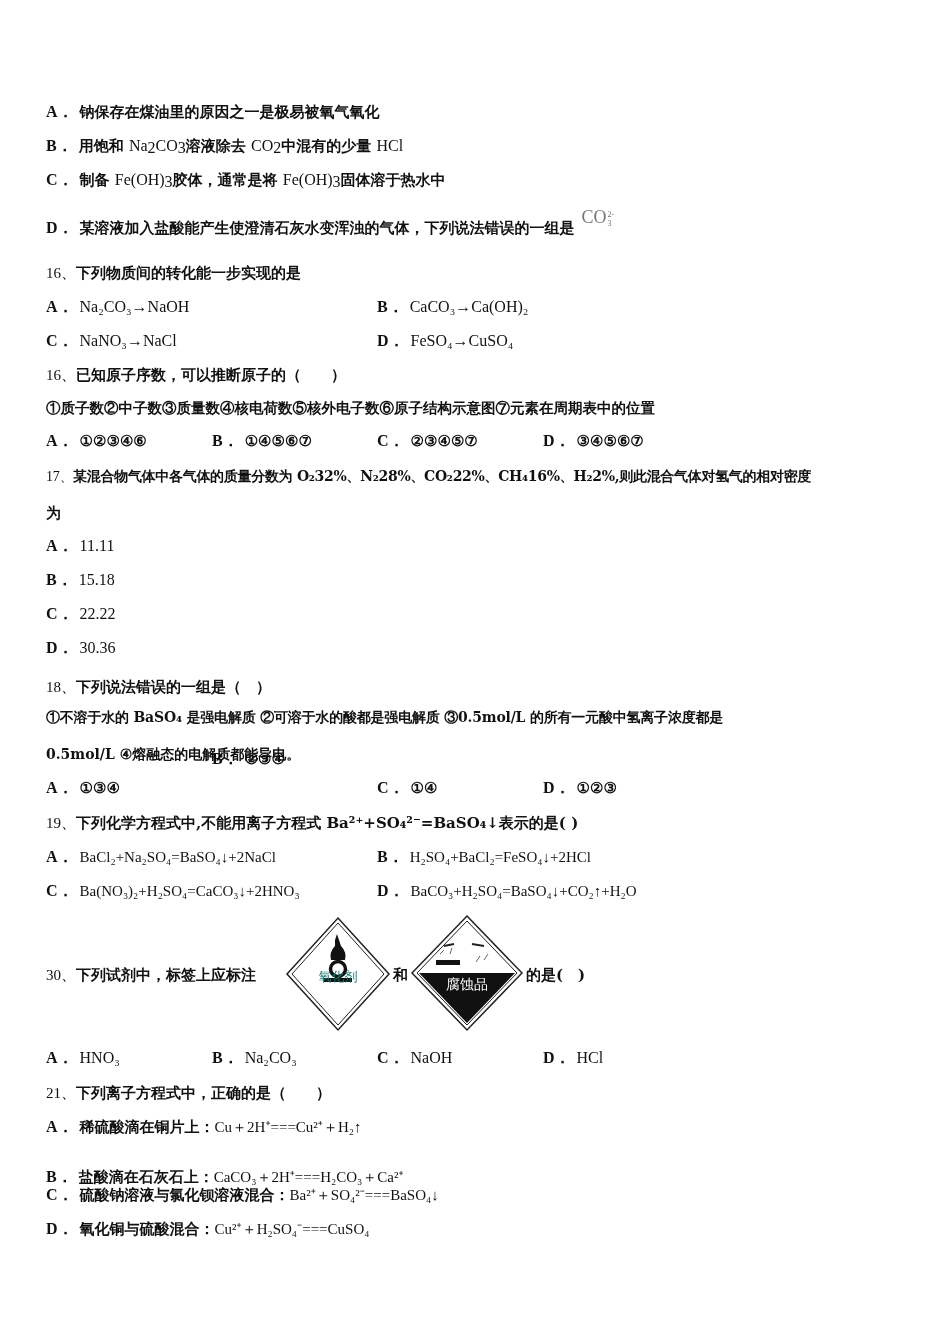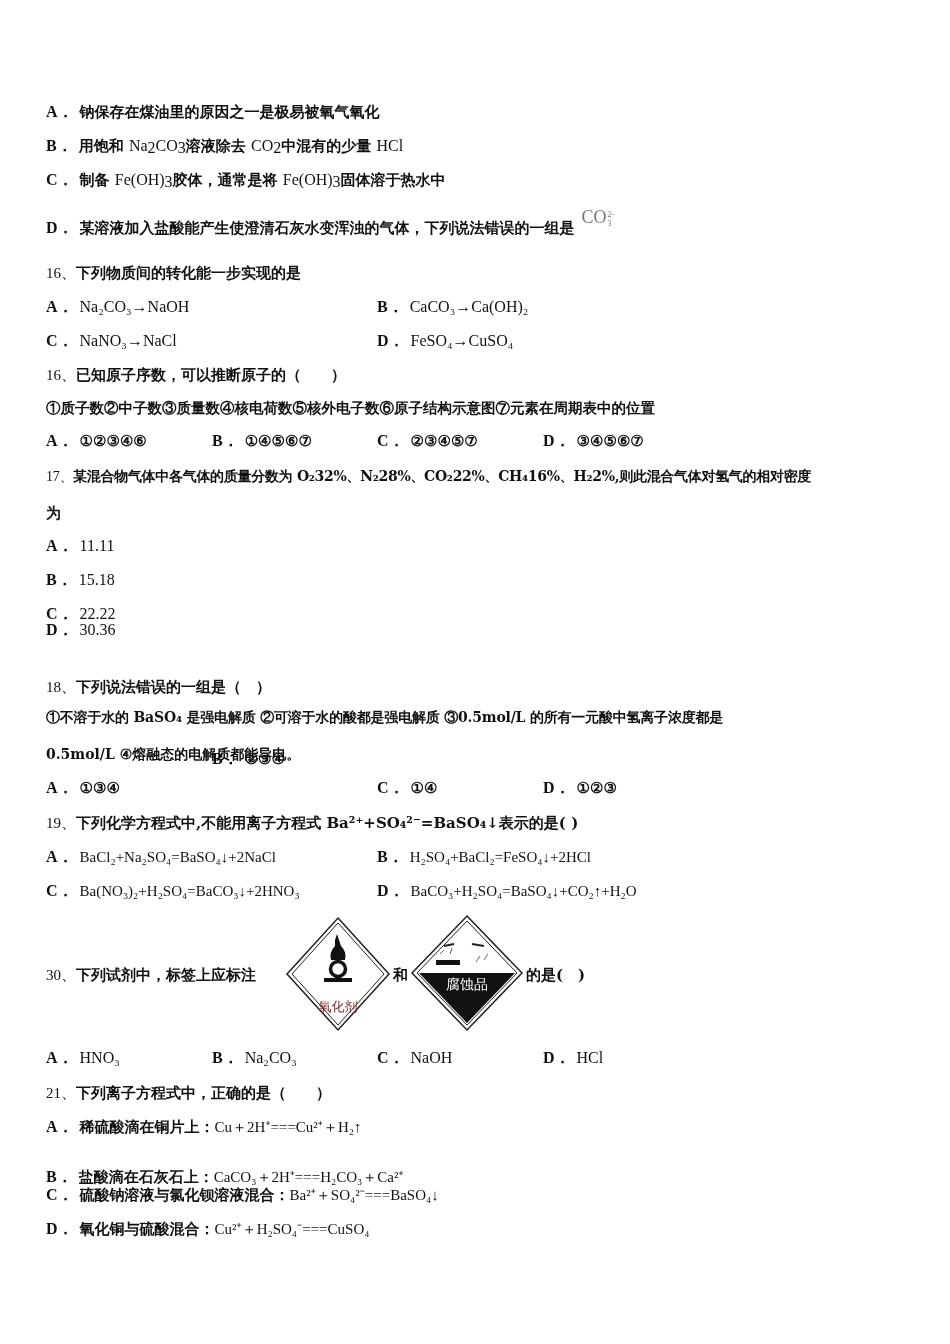--- a/index.html
+++ b/index.html
@@ -86,21 +86,21 @@
 </div>
 <div class="line" style="top:536px">
   <span class="lbl">A．</span><span class="lat">11.11</span>
 </div>
 <div class="line" style="top:570px">
   <span class="lbl">B．</span><span class="lat">15.18</span>
 </div>
 <div class="line" style="top:604px">
   <span class="lbl">C．</span><span class="lat">22.22</span>
 </div>
-<div class="line" style="top:620px">
+<div class="line" style="top:638px">
   <span class="lbl">D．</span><span class="lat">30.36</span>
 </div>
 
 <div class="line" style="top:677px">
   <span class="num">18、</span><span>下列说法错误的一组是（　）</span>
 </div>
 <div class="line" style="top:707px; font-size:14px; letter-spacing:-0.2px">
   <span>①不溶于水的 BaSO₄ 是强电解质 ②可溶于水的酸都是强电解质 ③0.5mol/L 的所有一元酸中氢离子浓度都是</span>
 </div>
 <div class="line" style="top:744px; font-size:14px">
@@ -122,40 +122,40 @@
 <div class="line" style="top:813px">
   <span class="num">19、</span><span>下列化学方程式中,不能用离子方程式 Ba²⁺+SO₄²⁻=BaSO₄↓表示的是( )</span>
 </div>
 <div class="line" style="top:847px">
   <span class="lbl">A．</span><span class="lat" style="font-size:15px">BaCl₂+Na₂SO₄=BaSO₄↓+2NaCl</span>
 </div>
 <div class="col" style="top:847px; left:377px">
   <span class="lbl">B．</span><span class="lat" style="font-size:15px">H₂SO₄+BaCl₂=FeSO₄↓+2HCl</span>
 </div>
 <div class="line" style="top:881px">
-  <span class="lbl">C．</span><span class="lat" style="font-size:15px">Ba(NO₃)₂+H₂SO₄=BaCO₃↓+2HNO₃</span>
+  <span class="lbl">C．</span><span class="lat" style="font-size:15px">Ba(NO₃)₂+H₂SO₄=CaCO₃↓+2HNO₃</span>
 </div>
 <div class="col" style="top:881px; left:377px">
   <span class="lbl">D．</span><span class="lat" style="font-size:15px">BaCO₃+H₂SO₄=BaSO₄↓+CO₂↑+H₂O</span>
 </div>
 
 <div class="line" style="top:965px">
   <span class="num">30、</span><span>下列试剂中，标签上应标注</span>
 </div>
 
 <div class="hazard" style="left:285px; top:916px; width:106px; height:116px">
   <svg width="106" height="116" viewBox="0 0 106 116">
     <polygon points="53,2 104,58 53,114 2,58" fill="#fff" stroke="#222" stroke-width="1.5"></polygon>
     <polygon points="53,7 99,58 53,109 7,58" fill="none" stroke="#222" stroke-width="1"></polygon>
 
     <path d="M50,24 L52,18 L54,24 L56,30 Q62,36 60,44 L46,44 Q44,36 50,30 Z" fill="#111"></path>
     <circle cx="53" cy="53" r="7.5" fill="none" stroke="#111" stroke-width="3.5"></circle>
     <rect x="39" y="62" width="28" height="4" fill="#111"></rect>
   </svg>
-  <div style="position:absolute; left:0; width:106px; top:82px; text-align:center; font-family:'DejaVu Sans',sans-serif; font-size:13px; color:#7f1d1d;">氧化剂</div>
+  <div style="position:absolute; left:0; width:106px; top:52px; text-align:center; font-family:'DejaVu Sans',sans-serif; font-size:13px; color:#0f766e;">氧化剂</div>
 </div>
 
 <div class="col" style="top:965px; left:393px">
   <span>和</span>
 </div>
 
 <div class="hazard" style="left:410px; top:914px; width:114px; height:118px">
   <svg width="114" height="118" viewBox="0 0 114 118">
     <polygon points="57,2 112,59 57,116 2,59" fill="#fff" stroke="#222" stroke-width="1.5"></polygon>
     <polygon points="57,7 107,59 57,111 7,59" fill="none" stroke="#222" stroke-width="1"></polygon>

